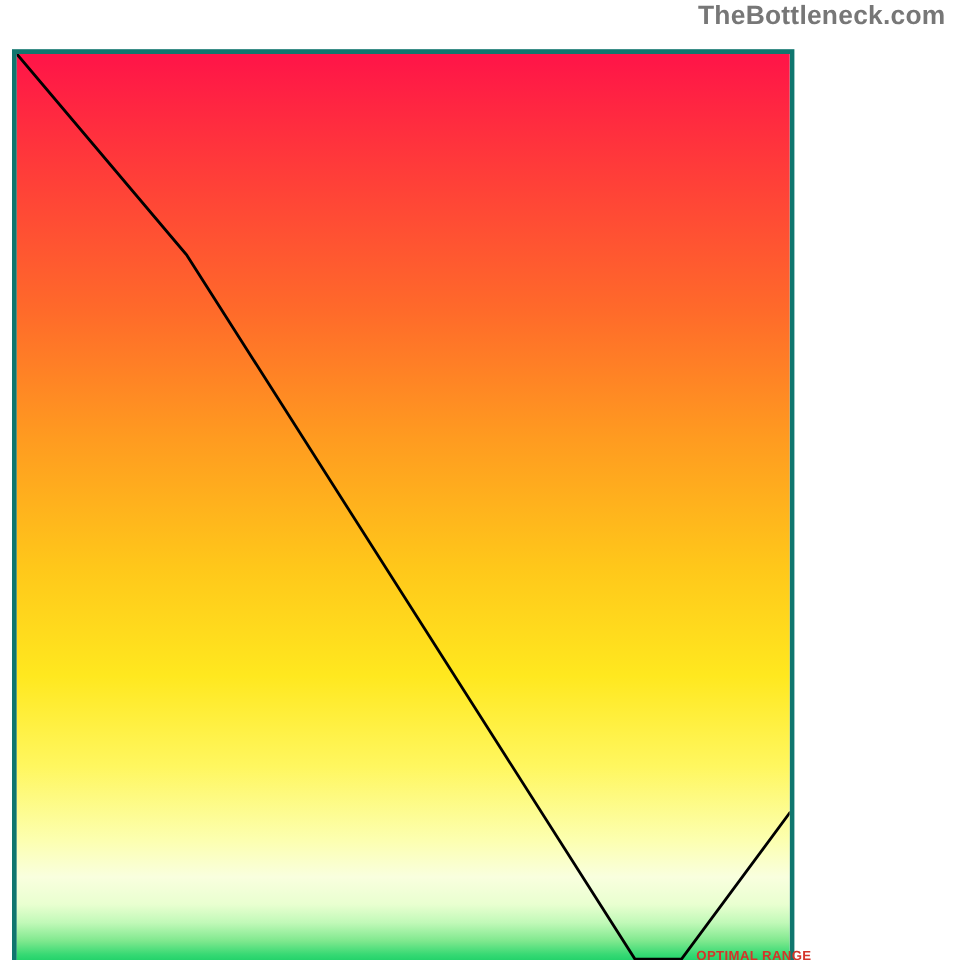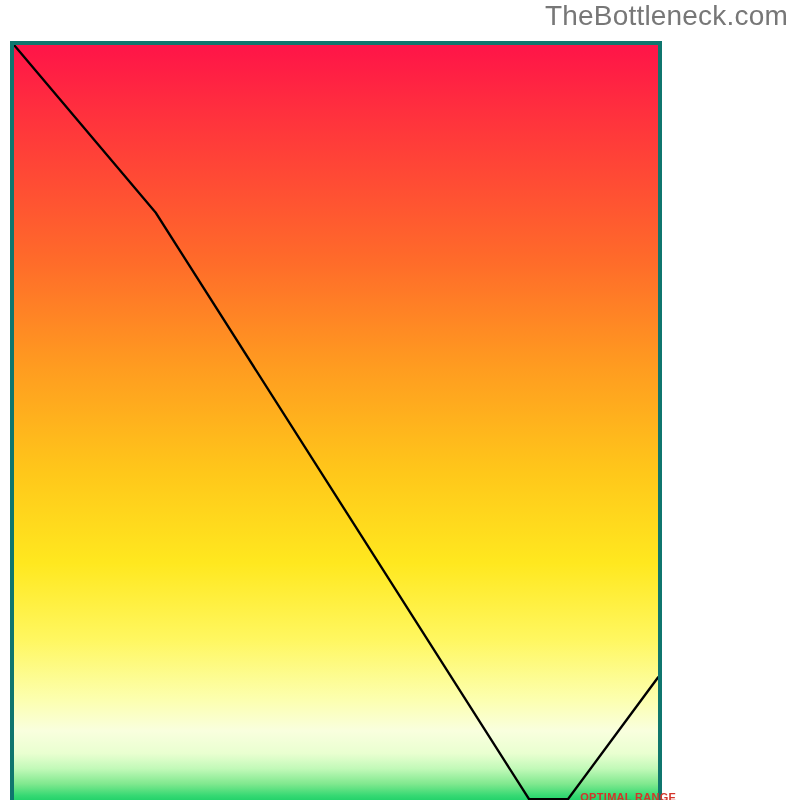--- a/index.html
+++ b/index.html
@@ -13,22 +13,22 @@
   }
   .stage {
     position: relative;
     width: 800px;
     height: 800px;
   }
   .watermark {
     position: absolute;
     top: 0px;
     right: 12px;
-    font-size: 28px;
-    font-weight: 400;
+    font-size: 22px;
+    font-weight: 700;
     color: #777;
     letter-spacing: 0.2px;
   }
   .plot-outer {
     position: absolute;
     left: 10px;
     top: 41px;
     width: 652px;
     height: 770px;
     border: 4px solid #0f766e;

